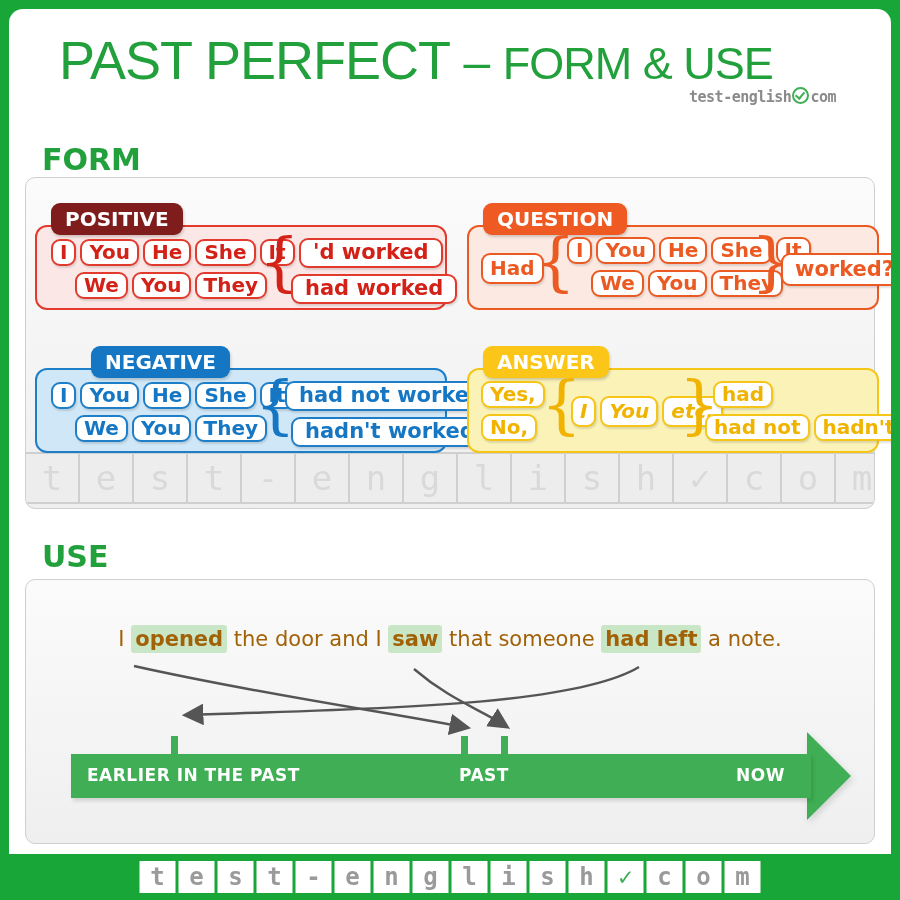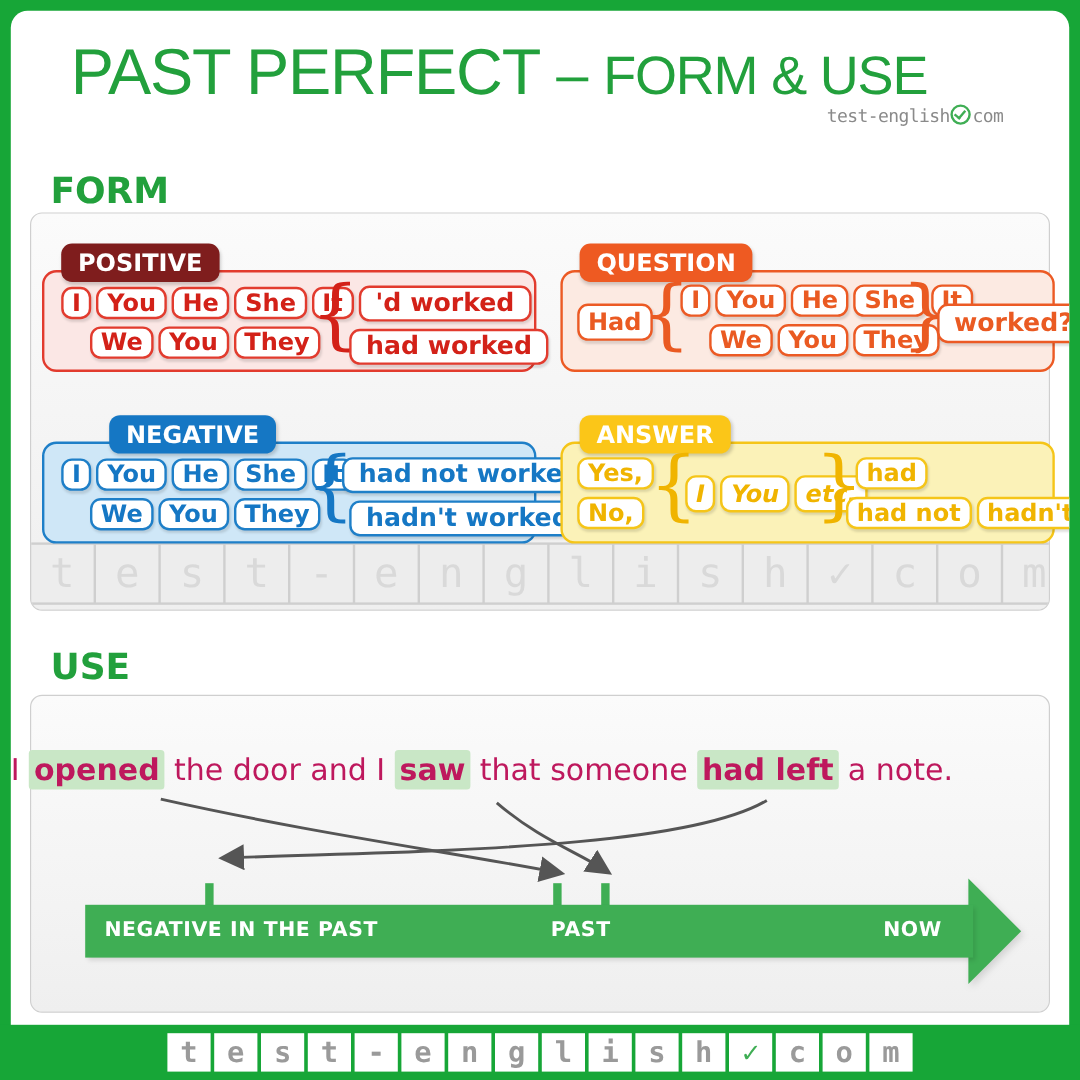--- a/index.html
+++ b/index.html
@@ -8,21 +8,21 @@
   .frame{position:absolute;left:0;top:0;width:900px;height:900px;background:#17A637;box-sizing:border-box;}
   .inner{position:absolute;left:9px;top:9px;width:882px;height:882px;background:#ffffff;border-radius:14px;box-sizing:border-box;overflow:hidden;padding-left:33px;}
 
   
   .title{position:absolute;left:50px;top:20px;font-size:52px;color:#22A03C;letter-spacing:-1px;white-space:nowrap;
          font-family:"Liberation Sans","DejaVu Sans",sans-serif;font-weight:400;}
   .title .t1{font-size:54px;}
   .title .dash{font-size:48px;}
   .title .t2{font-size:45px;}
 
-  .logo{position:absolute;right:55px;top:78px;white-space:nowrap;font-size:15px;color:#8A8A8A;font-weight:normal;
+  .logo{position:absolute;right:55px;top:78px;white-space:nowrap;font-size:15px;color:#8A8A8A;font-weight:bold;
         font-family:"DejaVu Sans Mono","Liberation Mono",monospace;letter-spacing:-0.5px;}
   .logo .chk{display:inline-block;width:13px;height:13px;border:2px solid #3FAE54;border-radius:50%;position:relative;
              vertical-align:-2px;margin:0 1px;}
   .logo .chk:after{content:"";position:absolute;left:2.5px;top:1px;width:4px;height:7px;border:solid #3FAE54;
              border-width:0 2px 2px 0;transform:rotate(40deg);}
 
   
   .sec-head{position:absolute;font-size:30px;color:#22A03C;font-weight:bold;letter-spacing:0px;
             font-family:"DejaVu Sans","Liberation Sans",sans-serif;}
 
@@ -69,21 +69,21 @@
 
   
   .brace{position:absolute;font-size:64px;line-height:1;font-weight:300;
          font-family:"DejaVu Serif","Liberation Serif",serif;}
   .pos .brace{color:#D32118;}
   .que .brace{color:#EA5A22;}
   .neg .brace{color:#1577C4;}
   .ans .brace{color:#F0B400;}
 
   
-  .sentence{position:absolute;left:0;right:0;top:618px;font-size:25px;color:#be185d;
+  .sentence{position:absolute;left:0;right:0;top:618px;text-align:center;font-size:21px;color:#a16207;
             font-family:"DejaVu Sans","Liberation Sans",sans-serif;white-space:nowrap;}
   .hl{background:#C9E7C6;border-radius:3px;padding:2px 4px;font-weight:bold;}
 
   .tl{position:absolute;left:62px;top:745px;width:740px;height:44px;background:#3FAE54;
       box-shadow:2px 3px 4px rgba(0,0,0,.13);}
   .tl-head{position:absolute;left:798px;top:723px;width:0;height:0;border-top:44px solid transparent;
            border-bottom:44px solid transparent;border-left:44px solid #3FAE54;
            filter:drop-shadow(2px 3px 3px rgba(0,0,0,.13));}
   .tl-lab{position:absolute;top:756px;font-size:17px;color:#fff;font-weight:bold;letter-spacing:.5px;
           font-family:"DejaVu Sans","Liberation Sans",sans-serif;white-space:nowrap;}
@@ -242,21 +242,21 @@
 
     <path d="M630,658 C 560,700 330,700 180,706" stroke="#555" stroke-width="2.4" fill="none" marker-end="url(#ah)"></path>
   </svg>
 
   <div class="tick" style="left:162px;"></div>
   <div class="tick" style="left:452px;"></div>
   <div class="tick" style="left:492px;"></div>
 
   <div class="tl-head"></div>
   <div class="tl"></div>
-  <div class="tl-lab" style="left:78px;">NEGATIVE IN THE PAST</div>
+  <div class="tl-lab" style="left:78px;">EARLIER IN THE PAST</div>
   <div class="tl-lab" style="left:450px;">PAST</div>
   <div class="tl-lab" style="left:727px;">NOW</div>
 
 </div>
 
   <div class="bottombar">
     <div class="bb-inner">
       <div class="tile">t</div>
       <div class="tile">e</div>
       <div class="tile">s</div>

